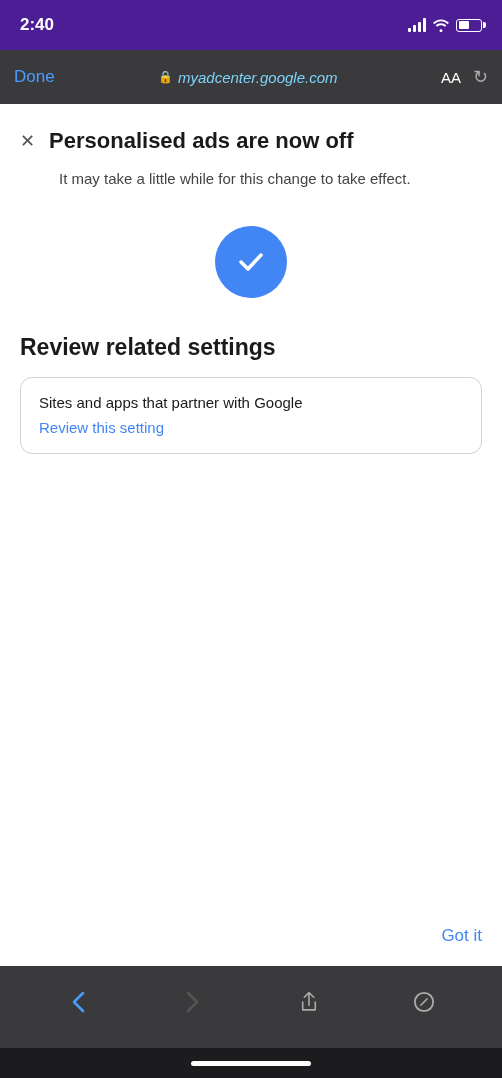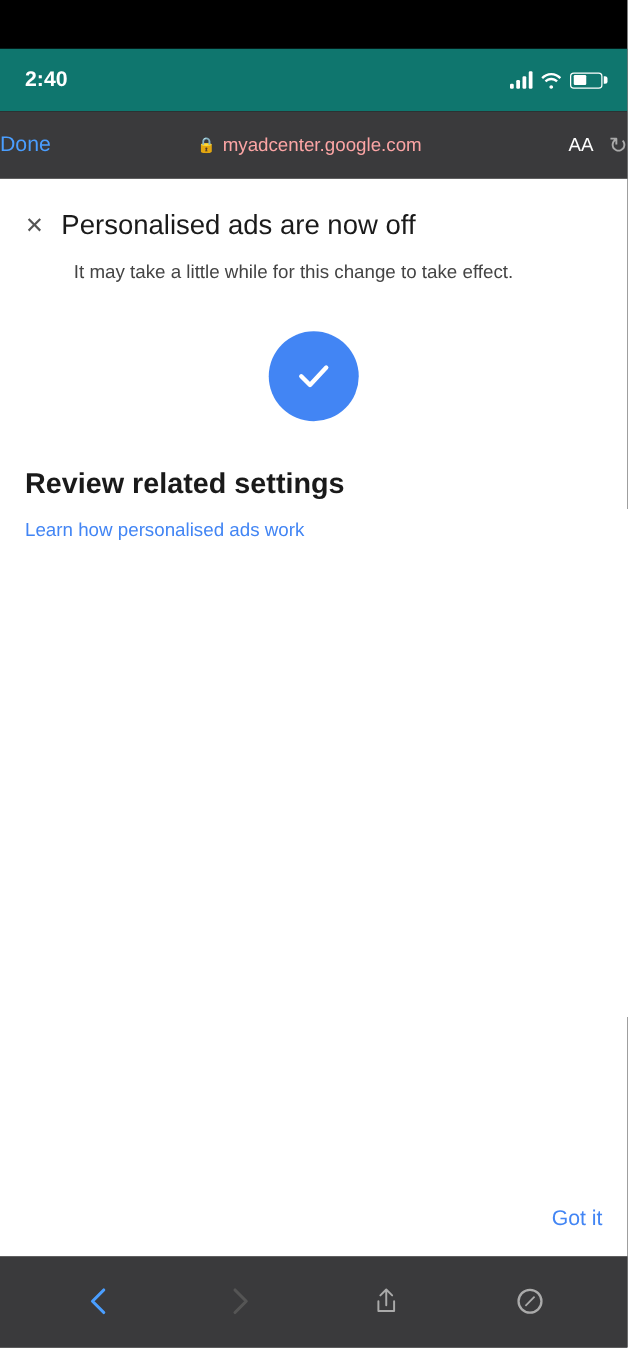--- a/index.html
+++ b/index.html
@@ -9,26 +9,25 @@
       height: 1078px;
       background: #000;
       font-family: -apple-system, BlinkMacSystemFont, 'Helvetica Neue', sans-serif;
       overflow: hidden;
     }
 
     
     .status-bar {
       width: 100%;
       height: 50px;
-      background: #0f766e;
+      background: #4c1d95;
       display: flex;
       align-items: center;
       justify-content: space-between;
       padding: 0 20px;
-      margin-top: 39px;
     }
 
     .status-time {
       color: #fff;
       font-size: 17px;
       font-weight: 600;
     }
 
     .status-icons {
       display: flex;
@@ -80,21 +79,21 @@
       border-radius: 1px;
     }
 
     
     .browser-bar {
       width: 100%;
       height: 54px;
       background: #3a3a3c;
       display: flex;
       align-items: center;
-      padding: 0 0;
+      padding: 0 14px;
       gap: 12px;
     }
 
     .browser-done {
       color: #4a9eff;
       font-size: 17px;
       font-weight: 400;
       flex-shrink: 0;
     }
 
@@ -105,23 +104,24 @@
       justify-content: center;
       gap: 5px;
     }
 
     .lock-icon {
       font-size: 12px;
       color: #aaa;
     }
 
     .browser-url {
-      color: #fca5a5;
+      color: #7dd3fc;
       font-size: 15px;
       font-weight: 400;
+      font-style: italic;
     }
 
     .browser-actions {
       display: flex;
       align-items: center;
       gap: 12px;
     }
 
     .aa-button {
       color: #fff;
@@ -151,21 +151,21 @@
     }
 
     .close-btn {
       font-size: 18px;
       color: #555;
       cursor: pointer;
     }
 
     .page-title {
       font-size: 22px;
-      font-weight: 400;
+      font-weight: 700;
       color: #1a1a1a;
       line-height: 1.2;
     }
 
     .subtitle {
       font-size: 15px;
       color: #444;
       margin-bottom: 36px;
       line-height: 1.45;
       margin-left: 39px;
@@ -350,23 +350,26 @@
       <svg viewBox="0 0 36 36" fill="none">
         <polyline points="8,18 15,25 28,11" stroke="white" stroke-width="3.5" stroke-linecap="round" stroke-linejoin="round"></polyline>
       </svg>
     </div>
   </div>
 
   
   <h2 class="section-title">Review related settings</h2>
 
   
-
-  
-  <a class="learn-link" href="#">Learn how personalised ads work</a>
+  <div class="settings-card">
+    <p class="settings-card-title">Sites and apps that partner with Google</p>
+    <a class="settings-card-link" href="#">Review this setting</a>
+  </div>
+
+  
 
   
   <div class="got-it-area">
     <button class="got-it-btn">Got it</button>
   </div>
 
 </div>
 
 <div class="bottom-bar">
   <button class="nav-btn active">

